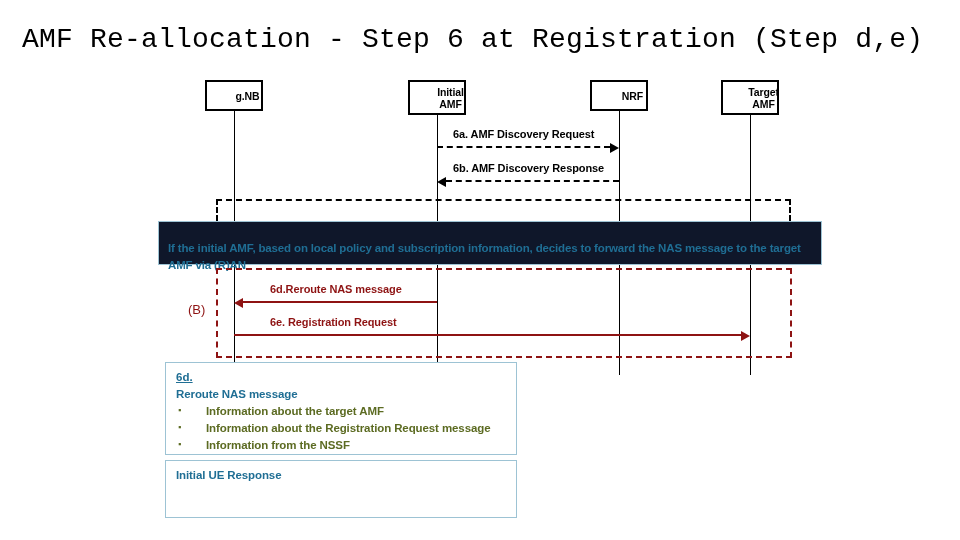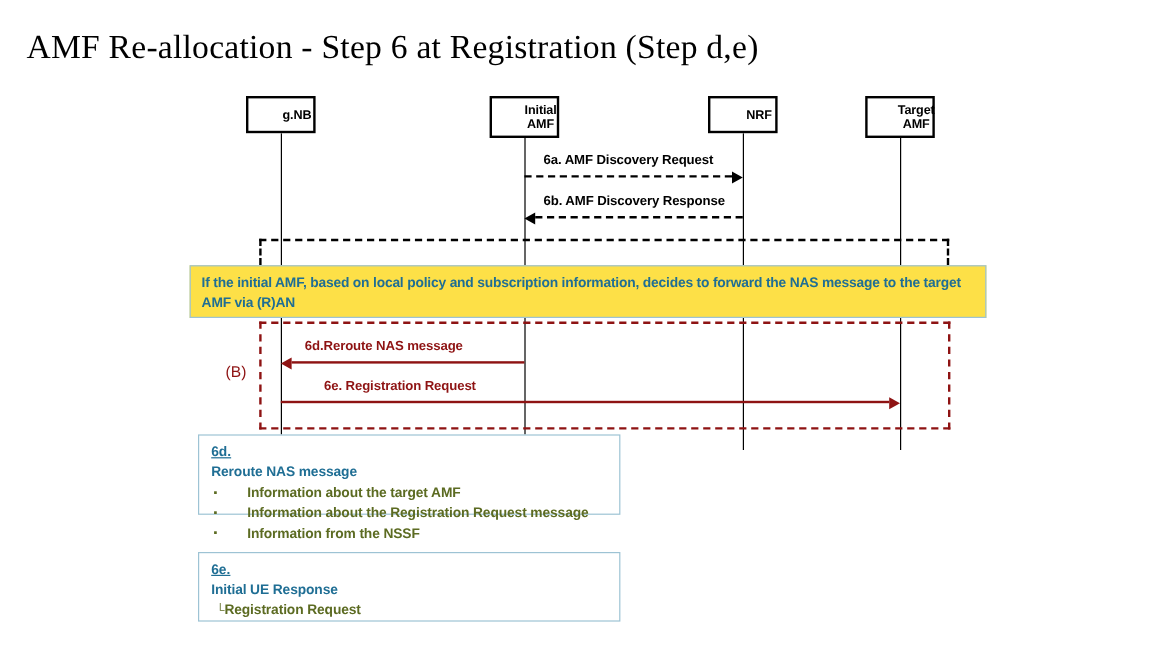--- a/index.html
+++ b/index.html
@@ -23,21 +23,21 @@
     height: 540px;
     background: #ffffff;
   }
 
   
   .title {
     position: absolute;
     left: 22px;
     top: 24px;
     width: 916px;
-    font-family: Liberation Serif, serif;
+    font-family: Liberation Mono, monospace;
     font-size: 28px;
     font-weight: 400;
     color: #000000;
     letter-spacing: 0.2px;
     white-space: nowrap;
   }
 
   
   .lifeline {
     position: absolute;
@@ -77,26 +77,26 @@
   }
   .dash-box.red {
     border: 2.2px dashed #8E1313;
   }
 
   
   .note {
     position: absolute;
     box-sizing: border-box;
     border: 1px solid #9DC3D4;
-    background: #fde047;
+    background: #0f172a;
     color: #1F6E94;
     font-size: 11.5px;
     font-weight: bold;
     line-height: 17px;
-    padding: 6px 8px 6px 9px;
+    padding: 18px 8px 6px 9px;
     letter-spacing: -0.15px;
   }
 
   
   .msg-label {
     position: absolute;
     font-size: 11px;
     font-weight: bold;
     letter-spacing: -0.1px;
     white-space: nowrap;
@@ -249,41 +249,37 @@
   </div>
 
   <div class="dash-box black" style="left:216px; top:199px; width:575px; height:22px; border-bottom:none;"></div>
 
   <div class="note" style="left:158px; top:221px; width:664px; height:44px;">If the initial AMF, based on local policy and subscription information, decides to forward the NAS message to the target AMF via (R)AN</div>
 
   <div class="dash-box red" style="left:216px; top:268px; width:576px; height:90px;"></div>
 
   <div class="marker-b" style="left:188px; top:302px;">(B)</div>
 
-  <div class="msg-label red" style="left:242px; top:283px;">6d.Reroute NAS message</div>
+  <div class="msg-label red" style="left:258px; top:283px;">6d.Reroute NAS message</div>
   <div class="arrow solid-red" style="left:243px; top:301px; width:194px;">
     <span class="head left-red"></span>
   </div>
 
   <div class="msg-label red" style="left:258px; top:316px;">6e. Registration Request</div>
   <div class="arrow solid-red" style="left:234px; top:334px; width:507px;">
     <span class="head right-red"></span>
   </div>
 
-  <div class="legend" style="left:165px; top:362px; width:352px; height:67px;">
+  <div class="legend" style="left:165px; top:362px; width:352px; height:93px;">
     <div class="lg-ref">6d.</div>
     <div class="lg-title">Reroute NAS message</div>
     <ul>
       <li>Information about the target AMF</li>
       <li>Information about the Registration Request message</li>
       <li>Information from the NSSF</li>
     </ul>
   </div>
 
   <div class="legend" style="left:165px; top:460px; width:352px; height:58px;">
-    <div class="lg-ref">6e.</div>
     <div class="lg-title">Initial UE Response</div>
-    <div class="lg-sub">
-      <span class="elbow">└</span><span>Registration Request</span>
-    </div>
   </div>
 
 </div>
 
 </body></html>

